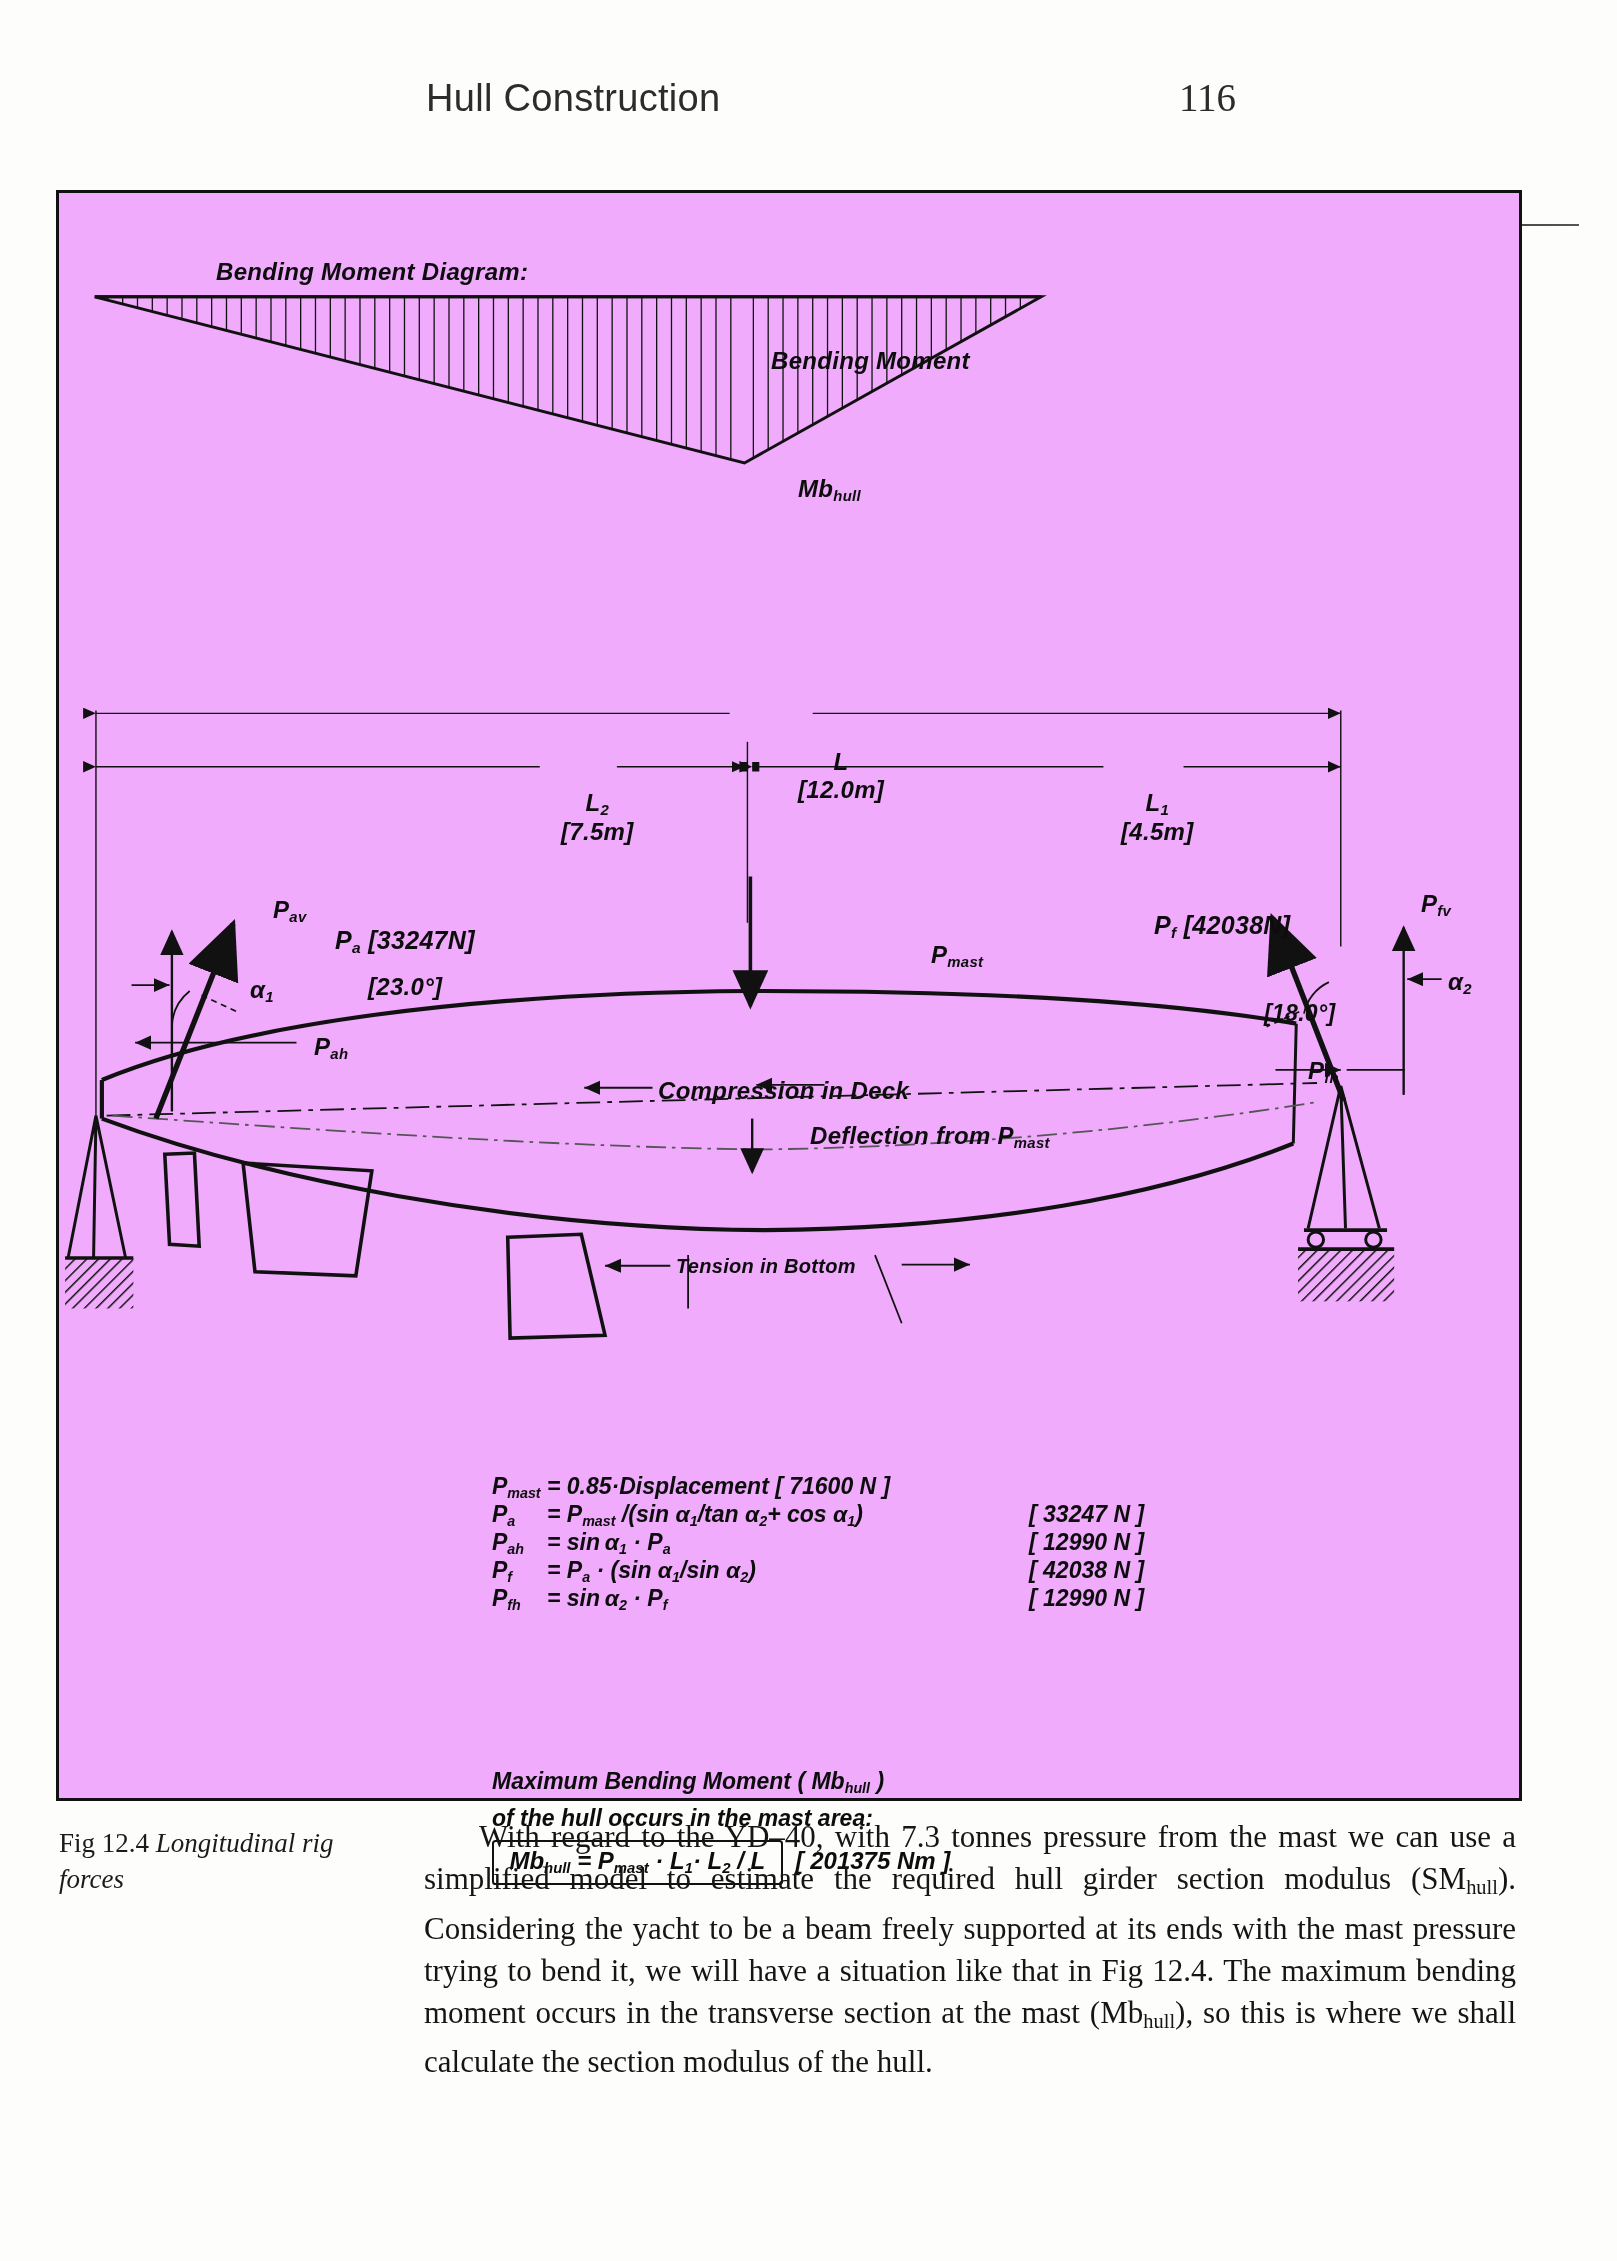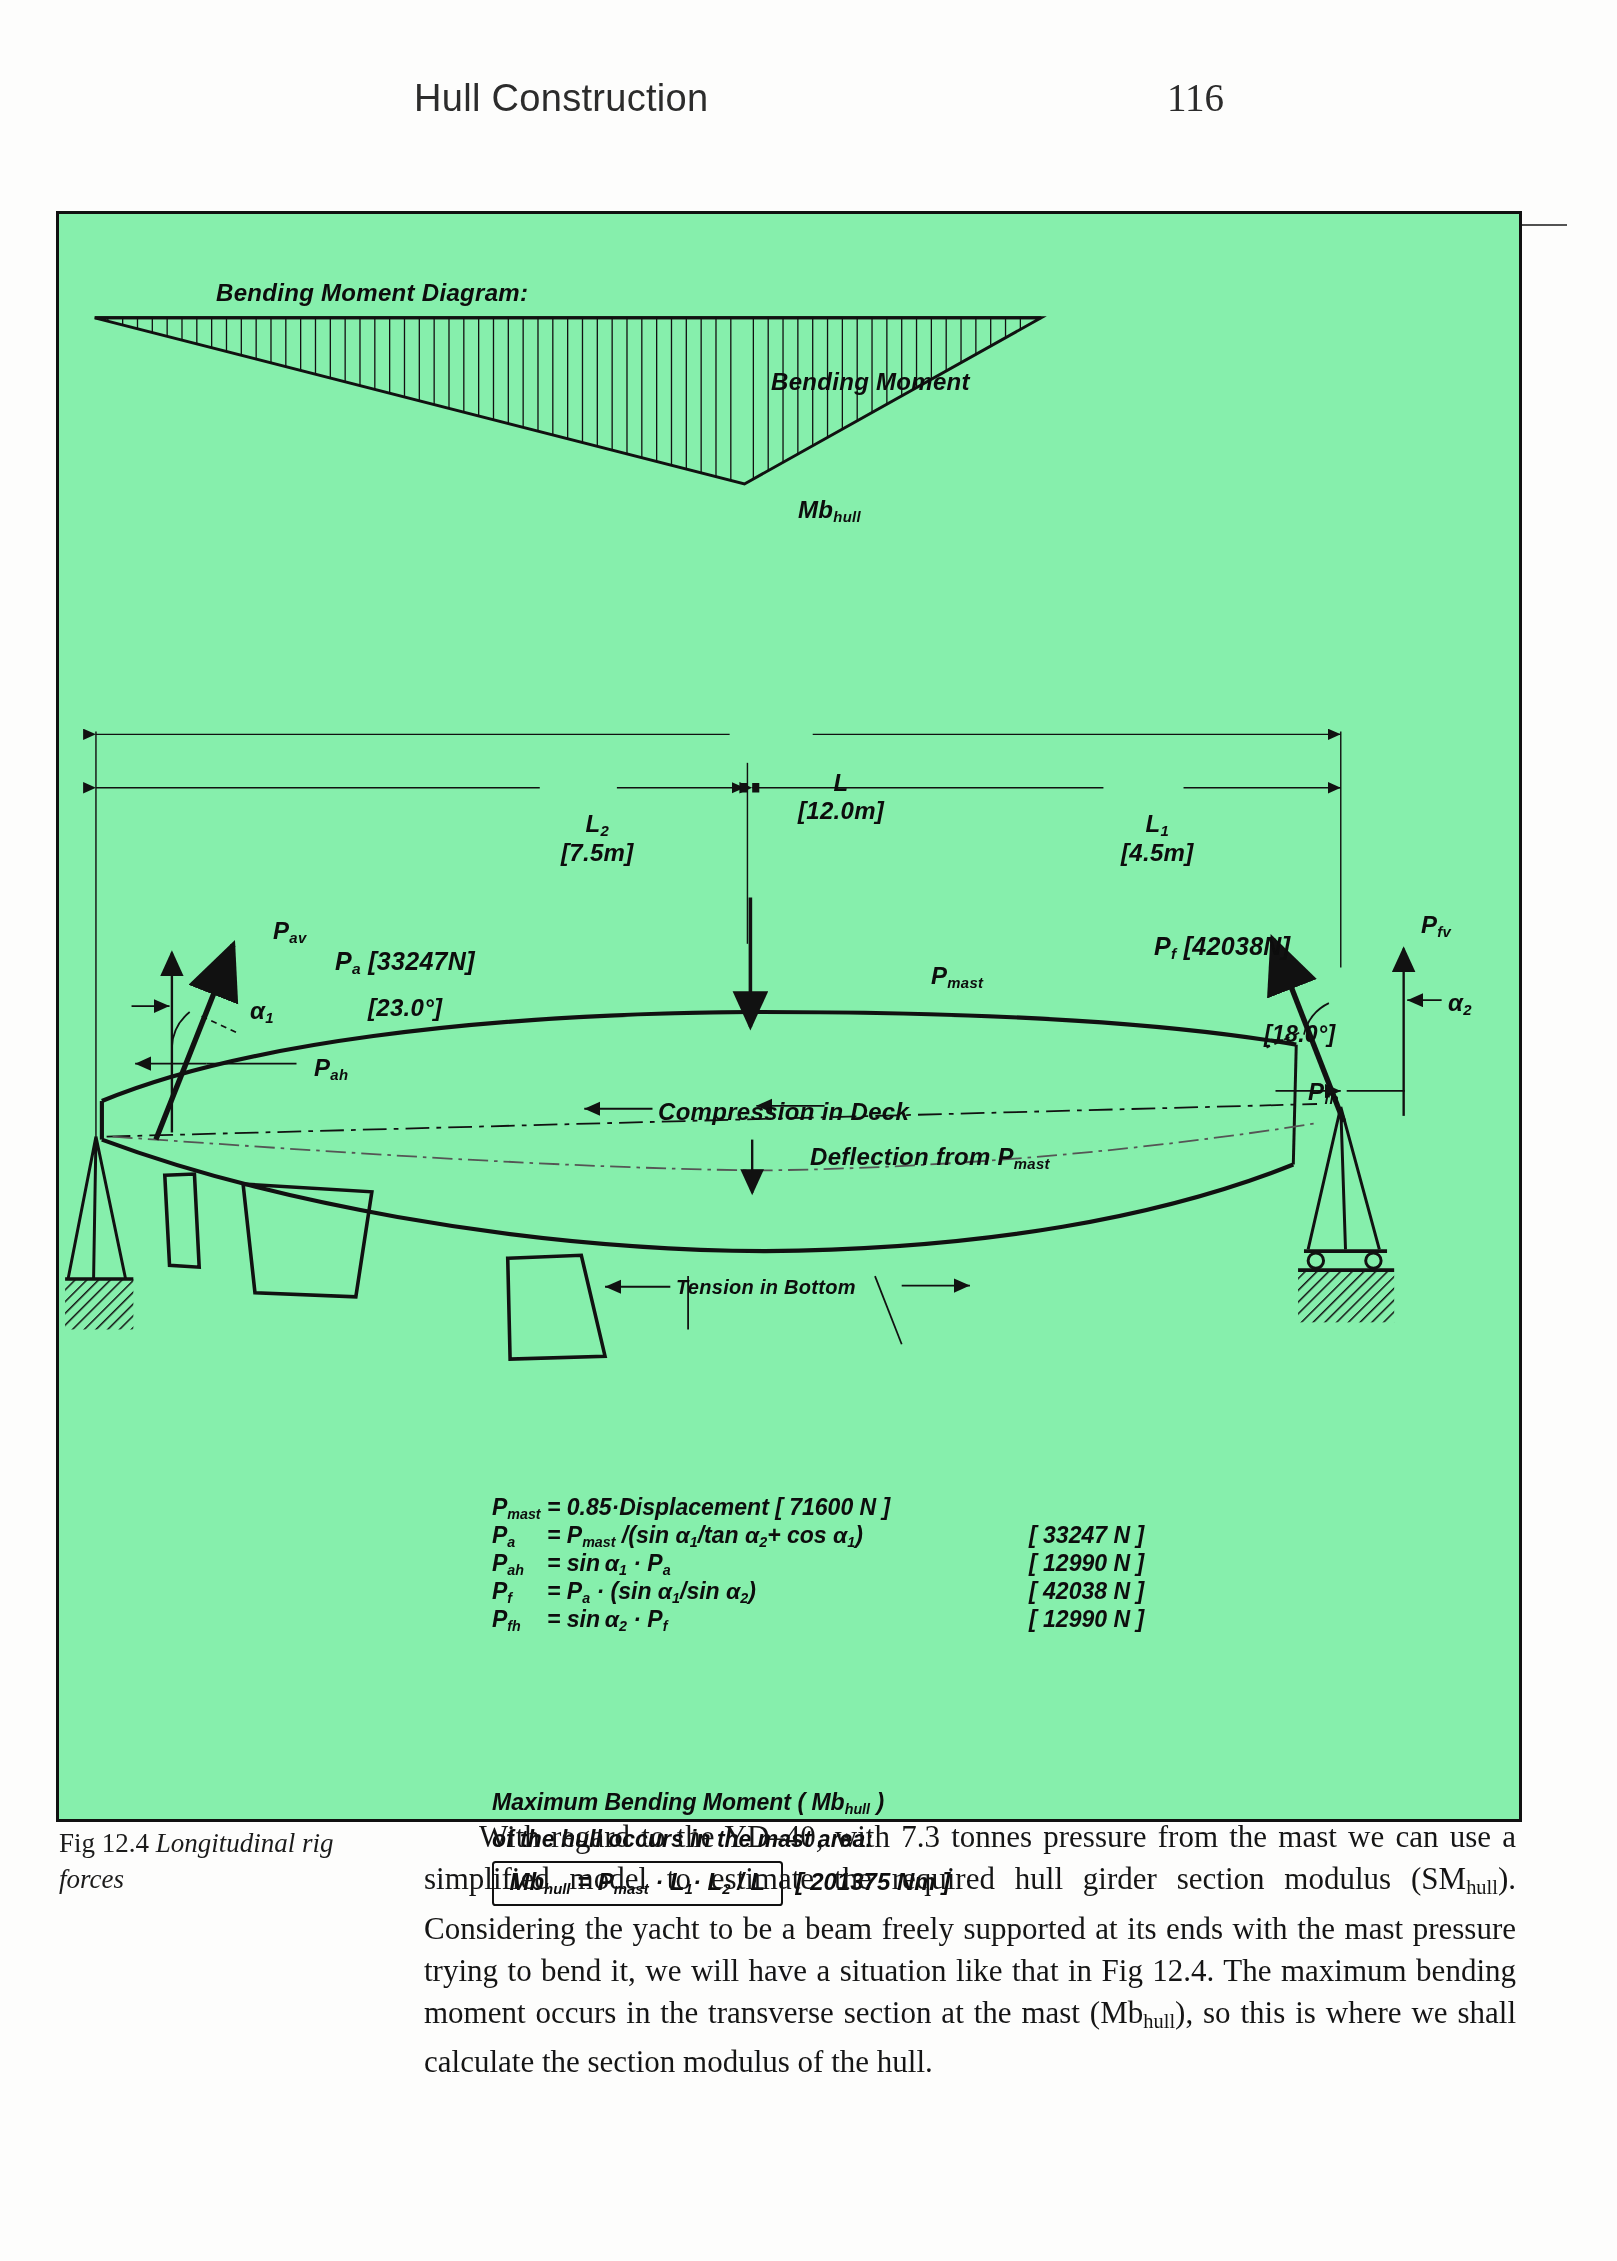--- a/index.html
+++ b/index.html
@@ -6,41 +6,41 @@
   body{
     width:1617px;height:2261px;
     background:#fdfdfc;
     font-family:"Liberation Serif",serif;
     color:#111;
     position:relative;
     overflow:hidden;
   }
   
   #running-head{
-    position:absolute;left:4px;top:77px;width:1282px;height:65px;
+    position:absolute;left:16px;top:77px;width:1282px;height:65px;
   }
   #head-title{
     position:absolute;left:410px;top:0px;
     font-family:"Liberation Sans",sans-serif;
     font-size:38px;letter-spacing:0.3px;color:#2c2c2c;
     font-weight:400;
   }
   #page-number{
     position:absolute;right:62px;top:-2.4px;
     font-family:"Liberation Serif",serif;
     font-size:39px;color:#2b2b2b;
   }
   #head-rule{
     position:absolute;left:53px;top:147px;width:1510px;height:2.4px;
     background:linear-gradient(90deg,#6a6a6a,#1a1a1a 30%,#111 70%,#555);
   }
   
   #figure-frame{
     position:absolute;left:56px;top:190px;width:1460px;height:1605px;
-    border:3px solid #111;background:#86efac;margin-top:21px;
+    border:3px solid #111;background:#f0abfc;
   }
   .fig-text{
     font-family:"Liberation Sans",sans-serif;
     font-style:italic;font-weight:700;
     color:#0d0d0d;white-space:nowrap;
     letter-spacing:0.3px;
   }
   .sub{font-size:.62em;vertical-align:-0.28em;font-style:italic;}
   .sup{font-size:.62em;vertical-align:0.55em;font-style:italic;}
   

